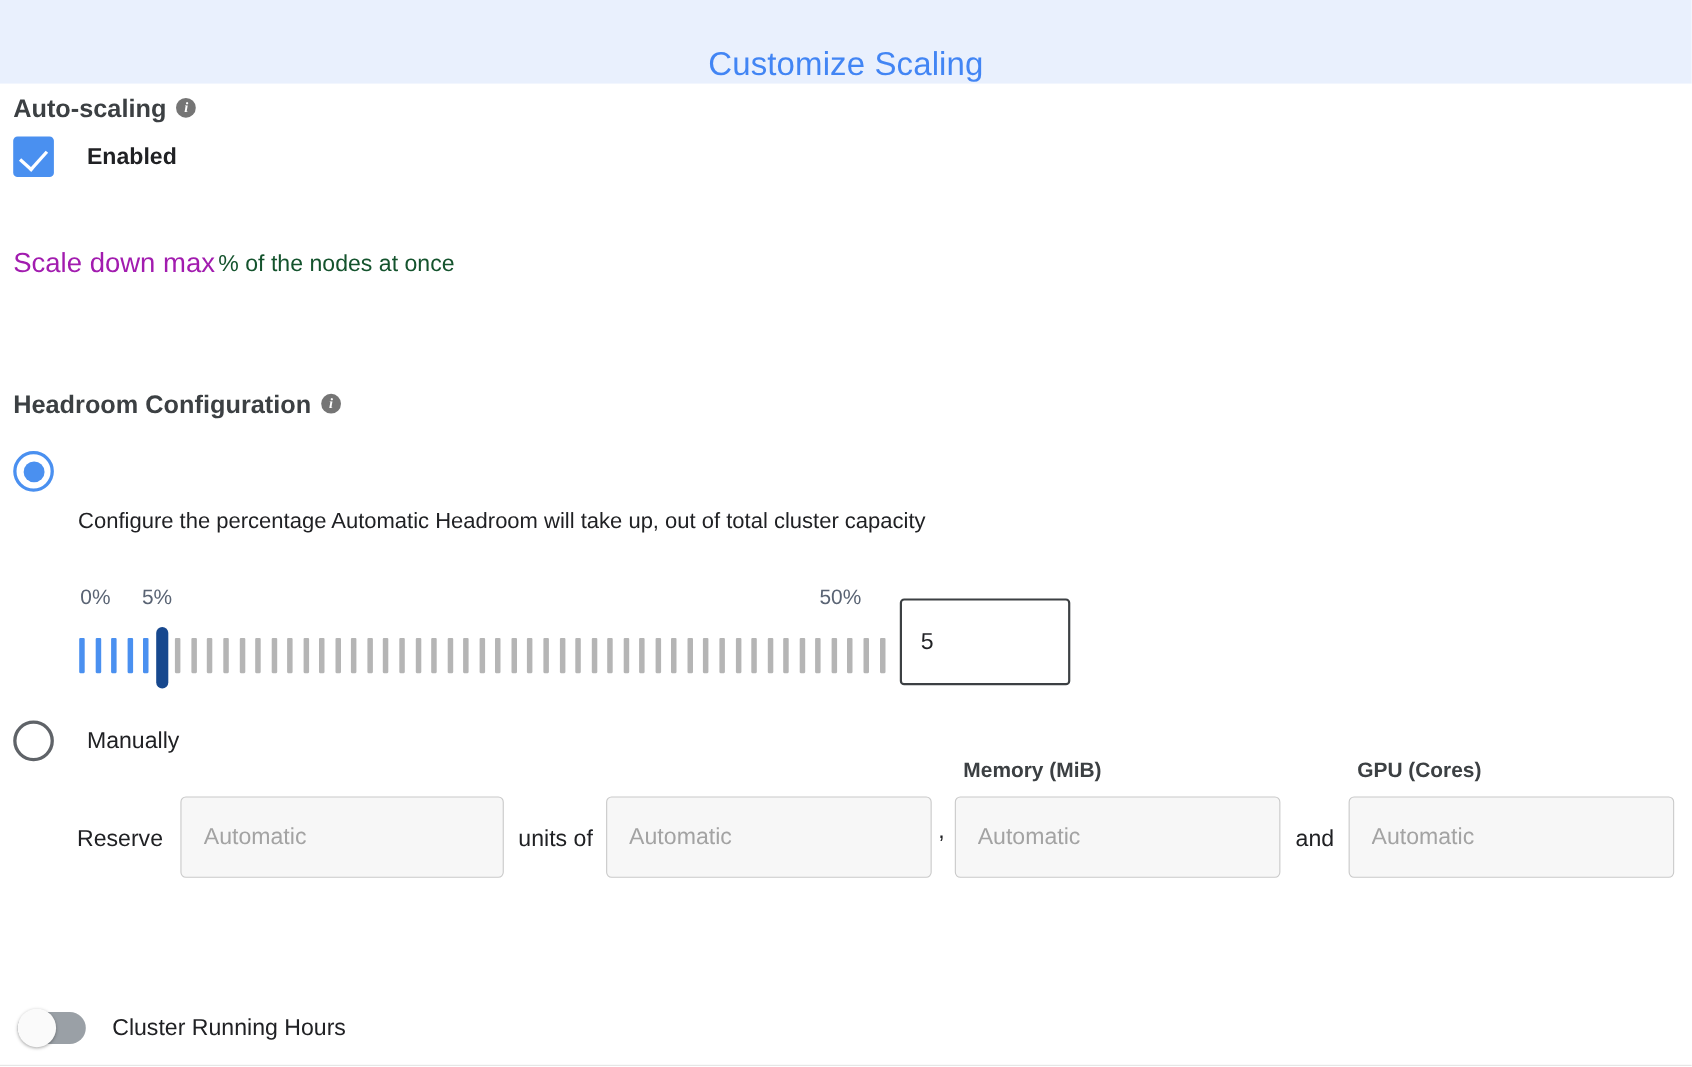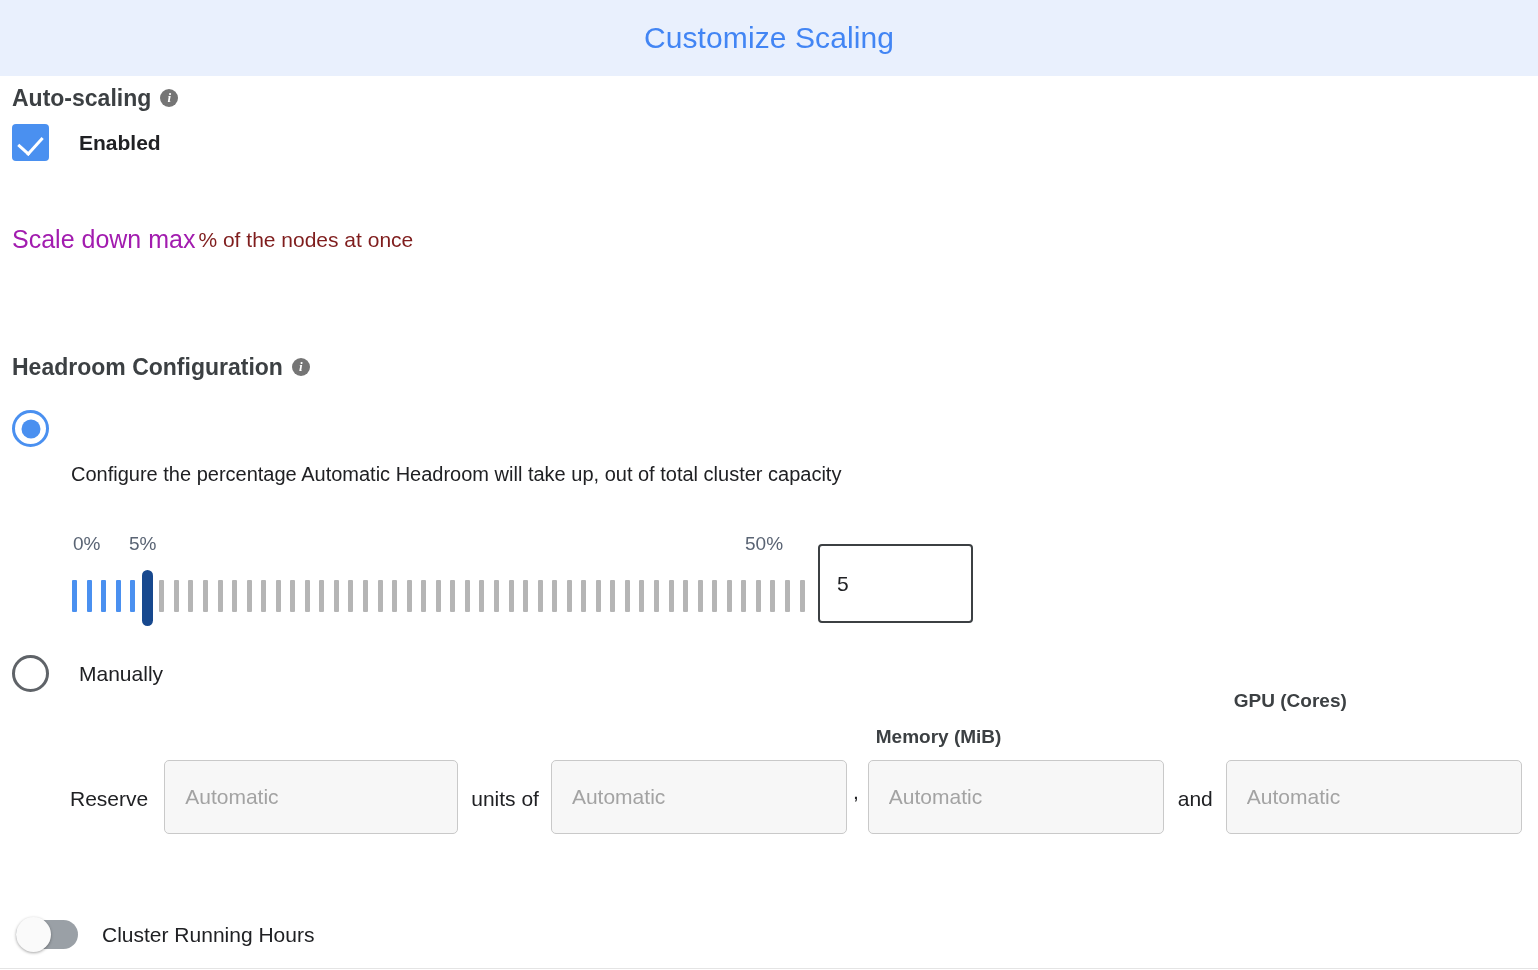--- a/index.html
+++ b/index.html
@@ -15,21 +15,21 @@
     color: #202124;
     overflow: hidden;
     position: relative;
   }
 
   
   .header {
     height: 76px;
     background: #e9f0fd;
     display: flex;
-    align-items: center;
+    align-items: flex-end;
     justify-content: center;
   }
   .header-title {
     font-size: 30px;
     color: #4285f4;
     font-weight: 400;
     letter-spacing: .1px;
   }
 
   
@@ -122,21 +122,21 @@
     border-radius: 4px;
     margin-left: 10px;
     font-size: 21px;
     color: #202124;
     font-family: "Liberation Sans", sans-serif;
     padding: 0 16px;
     outline: none;
   }
   .scaledown-suffix {
     font-size: 21px;
-    color: #7f1d1d;
+    color: #14532d;
     margin-left: 3px;
   }
 
   
   .headroom-head {
     position: absolute;
     left: 12px;
     top: 354px;
     display: flex;
     align-items: center;
@@ -451,21 +451,21 @@
 
   <span class="inline-text comma" style="margin-left:6px;">,</span>
 
   <div class="field-block" style="margin-left:9px;">
     <span class="field-label">Memory (MiB)</span>
     <input class="field-input w-mem" type="text" placeholder="Automatic" style="">
   </div>
 
   <span class="inline-text" style="margin-left:14px;">and</span>
 
-  <div class="field-block" style="margin-left:13px;gap:36px;">
+  <div class="field-block" style="margin-left:13px;">
     <span class="field-label">GPU (Cores)</span>
     <input class="field-input w-gpu" type="text" placeholder="Automatic" style="">
   </div>
 </div>
 
 <div class="toggle-row">
   <span class="toggle">
     <span class="toggle-knob"></span>
   </span>
   <span class="toggle-label">Cluster Running Hours</span>

